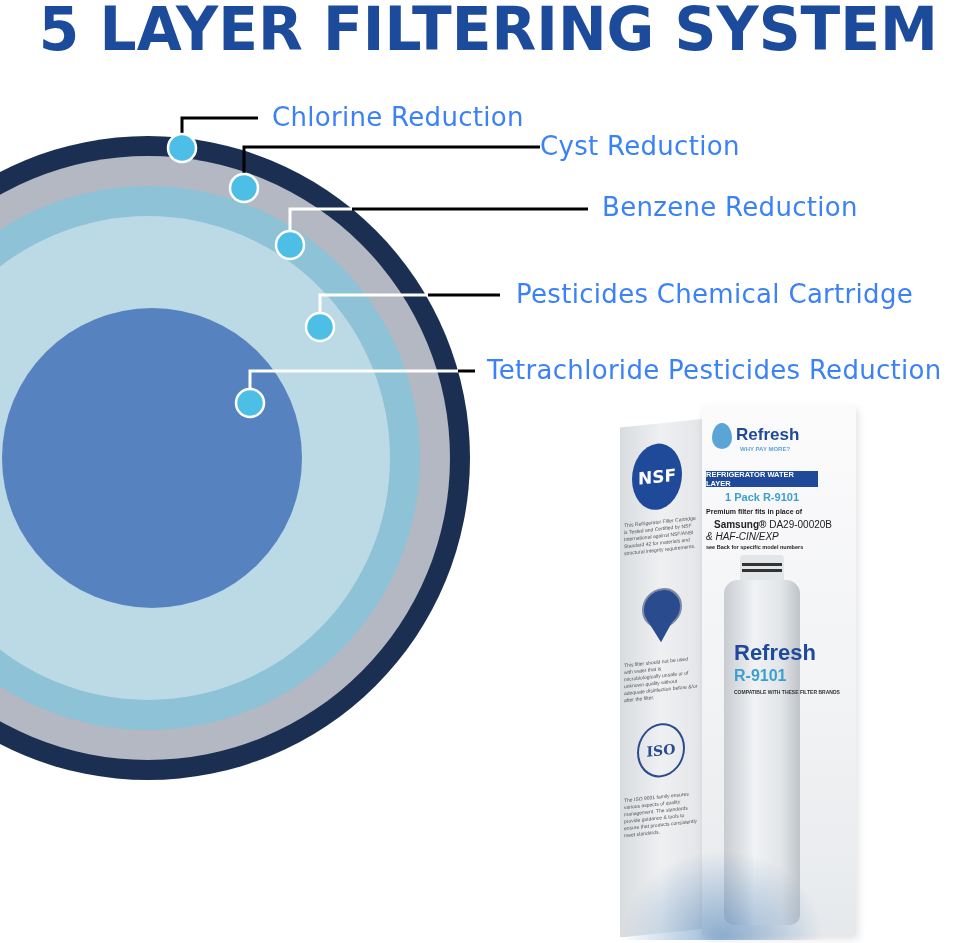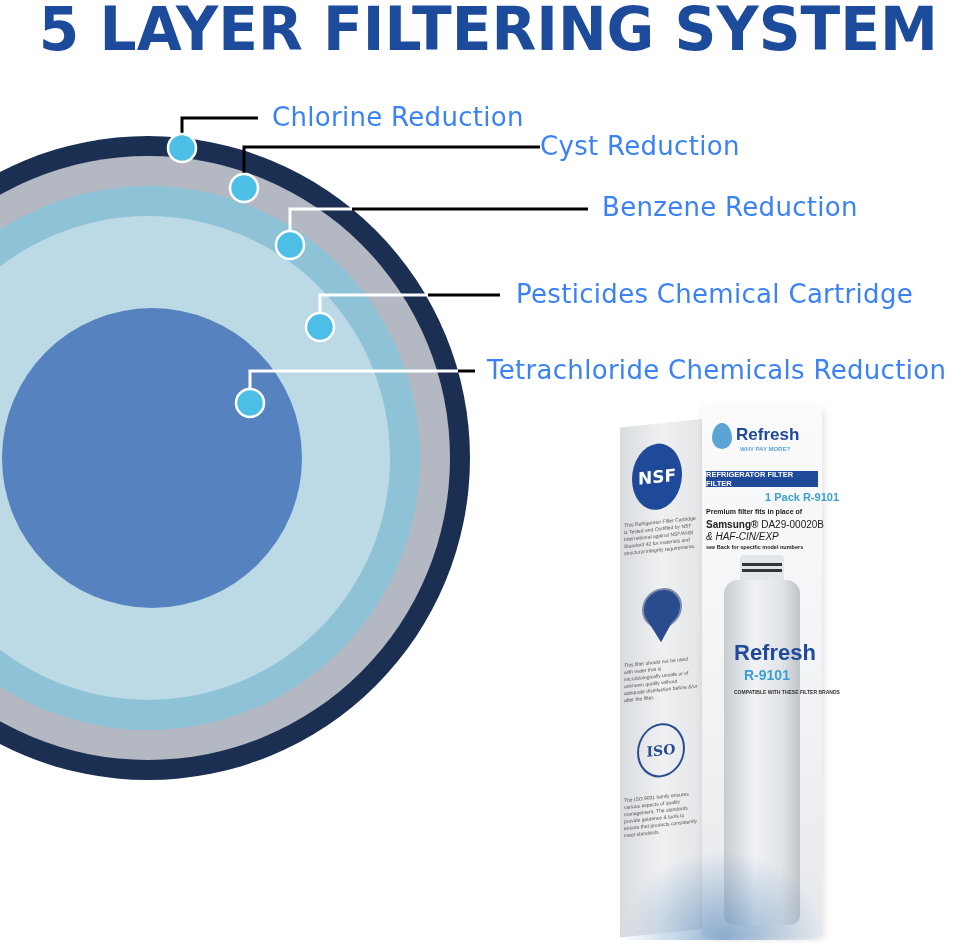--- a/index.html
+++ b/index.html
@@ -19,49 +19,50 @@
   .box { position: absolute; left: 620px; top: 405px; width: 205px; height: 535px; }
   .box-side {
     position: absolute; left: 0; top: 14px; width: 82px; height: 510px;
     background: linear-gradient(90deg, #d9dcdf 0%, #eef0f2 50%, #e3e5e8 100%);
     transform: skewY(-6deg); transform-origin: right top;
   }
   .box-front {
     position: absolute; left: 82px; top: 0; width: 120px; height: 530px;
     background: linear-gradient(180deg, #fbfbfc 0%, #f1f2f4 60%, #e6e9ec 100%);
     box-shadow: 2px 4px 8px rgba(0,0,0,0.12);
+    padding-left: 34px;
   }
   .nsf {
     position: absolute; left: 12px; top: 20px; width: 50px; height: 66px; border-radius: 50%;
     background: #1f4a9a; color: #fff; font-weight: bold; font-size: 17px; display: flex; align-items: center; justify-content: center;
     font-family: "DejaVu Sans", sans-serif;
   }
   .side-text { position: absolute; left: 4px; width: 74px; font-size: 5px; line-height: 7px; color: #555; }
   .ribbon { position: absolute; left: 22px; top: 165px; width: 36px; height: 36px; border-radius: 50%; background: #2a4c8f; border: 2px solid #7b8aa6; }
   .ribbon-tail { position: absolute; left: 27px; top: 195px; width: 0; height: 0; border-left: 14px solid transparent; border-right: 14px solid transparent; border-top: 24px solid #2a4c8f; }
   .iso { position: absolute; left: 17px; top: 300px; width: 44px; height: 50px; border-radius: 50%; border: 2px solid #2a4c8f; color: #2a4c8f; font-weight: bold; font-size: 14px; display: flex; align-items: center; justify-content: center; font-family: "DejaVu Serif", serif; }
   .drop { position: absolute; left: 10px; top: 18px; width: 20px; height: 26px; background: #5aa4d6; border-radius: 50% 50% 50% 50% / 60% 60% 40% 40%; }
   .brand { position: absolute; left: 34px; top: 20px; font-size: 17px; font-weight: bold; color: #1f4a9a; }
   .tagline { position: absolute; left: 38px; top: 41px; font-size: 6px; color: #5aa4d6; font-weight: bold; }
   .bar { position: absolute; left: 4px; top: 66px; width: 112px; height: 16px; background: #1f4a9a; color: #fff; font-size: 7.5px; font-weight: bold; display: flex; align-items: center; justify-content: center; }
-  .pack { position: absolute; left: 0; width: 120px; text-align: center; top: 86px; font-size: 11px; font-weight: bold; color: #3ba0cf; margin-left: 40px; }
+  .pack { position: absolute; left: 0; width: 120px; text-align: center; top: 86px; font-size: 11px; font-weight: bold; color: #3ba0cf; }
   .premium { position: absolute; left: 4px; top: 103px; font-size: 7px; font-weight: bold; color: #222; }
-  .samsung { position: absolute; left: 4px; top: 114px; font-size: 10px; color: #222; white-space: nowrap; }
+  .samsung { position: absolute; left: 12px; top: 114px; font-size: 10px; color: #222; white-space: nowrap; }
   .samsung b { font-weight: bold; }
   .haf { position: absolute; left: 4px; top: 126px; font-size: 10px; color: #222; font-style: italic; }
   .seeback { position: absolute; left: 4px; top: 139px; font-size: 5.5px; font-weight: bold; color: #222; }
   .cart {
     position: absolute; left: 22px; top: 175px; width: 76px; height: 345px; border-radius: 14px 14px 10px 10px;
     background: linear-gradient(90deg, #c8ccd1 0%, #f0f2f4 40%, #e2e5e8 75%, #bfc4ca 100%);
   }
   .cart-cap { position: absolute; left: 38px; top: 150px; width: 44px; height: 28px; background: #e3e6e9; border-radius: 4px 4px 0 0; }
   .cart-ring { position: absolute; left: 40px; top: 158px; width: 40px; height: 3px; background: #333; }
   .cart-ring.r2 { top: 164px; }
   .cart-brand { position: absolute; left: 32px; top: 235px; font-size: 22px; font-weight: bold; color: #1f4a9a; }
-  .cart-model { position: absolute; left: 42px; top: 262px; font-size: 14px; font-weight: bold; color: #3ba0cf; }
+  .cart-model { position: absolute; left: 32px; top: 262px; font-size: 16px; font-weight: bold; color: #3ba0cf; }
   .cart-compat { position: absolute; left: 32px; top: 284px; font-size: 5px; font-weight: bold; color: #333; white-space: nowrap; }
   .water { position: absolute; left: 0; bottom: 0; width: 205px; height: 90px; background: radial-gradient(ellipse at 50% 100%, rgba(60,120,180,0.55), rgba(255,255,255,0) 70%); }
 </style>
 </head>
 <body>
 
 <div class="title">5 LAYER FILTERING SYSTEM</div>
 
 <svg class="diagram" width="970" height="943" viewBox="0 0 970 943">
   <g>
@@ -92,37 +93,37 @@
     <circle cx="290" cy="245" r="14"></circle>
     <circle cx="320" cy="327" r="14"></circle>
     <circle cx="250" cy="403" r="14"></circle>
   </g>
 </svg>
 
 <div class="label" style="left:272px; top:102px;">Chlorine Reduction</div>
 <div class="label" style="left:540px; top:131px;">Cyst Reduction</div>
 <div class="label" style="left:602px; top:192px;">Benzene Reduction</div>
 <div class="label" style="left:516px; top:279px;">Pesticides Chemical Cartridge</div>
-<div class="label" style="left:487px; top:355px;">Tetrachloride Chemicals Reduction</div>
+<div class="label" style="left:487px; top:355px;">Tetrachloride Pesticides Reduction</div>
 
 <div class="box">
   <div class="box-side">
     <div class="nsf">NSF</div>
     <div class="side-text" style="top:95px;">This Refrigerator Filter Cartridge is Tested and Certified by NSF International against NSF/ANSI Standard 42 for materials and structural integrity requirements.</div>
     <div class="ribbon"></div>
     <div class="ribbon-tail"></div>
     <div class="side-text" style="top:235px;">This filter should not be used with water that is microbiologically unsafe or of unknown quality without adequate disinfection before &amp;/or after the filter.</div>
     <div class="iso">ISO</div>
     <div class="side-text" style="top:370px;">The ISO 9001 family ensures various aspects of quality management. The standards provide guidance &amp; tools to ensure that products consistently meet standards.</div>
   </div>
   <div class="box-front">
     <div class="drop"></div>
     <div class="brand">Refresh</div>
     <div class="tagline">WHY PAY MORE?</div>
-    <div class="bar">REFRIGERATOR FILTER FILTER</div>
+    <div class="bar">REFRIGERATOR WATER LAYER</div>
     <div class="pack">1 Pack R-9101</div>
     <div class="premium">Premium filter fits in place of</div>
     <div class="samsung"><b>Samsung®</b> <span>DA29-00020B</span></div>
     <div class="haf">&amp; HAF-CIN/EXP</div>
     <div class="seeback">see Back for specific model numbers</div>
     <div class="cart-cap"></div>
     <div class="cart-ring"></div>
     <div class="cart-ring r2"></div>
     <div class="cart"></div>
     <div class="cart-brand">Refresh</div>

